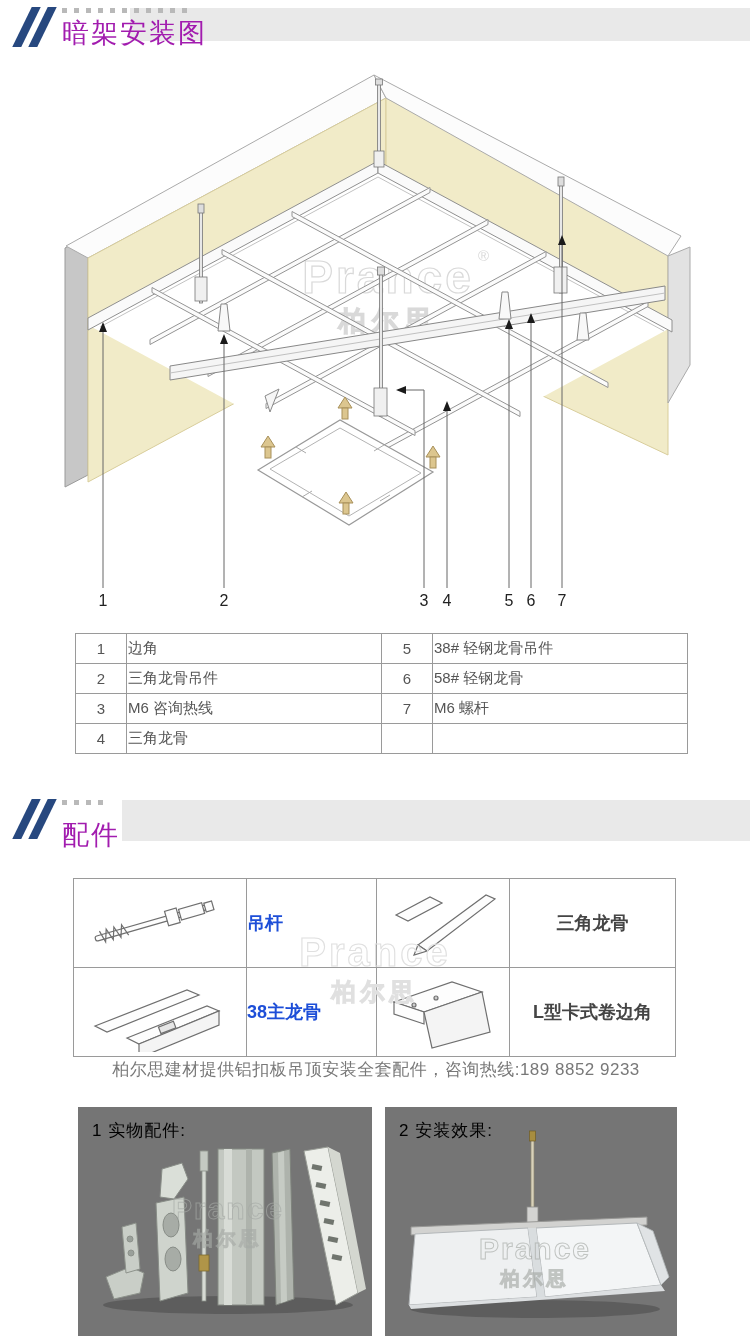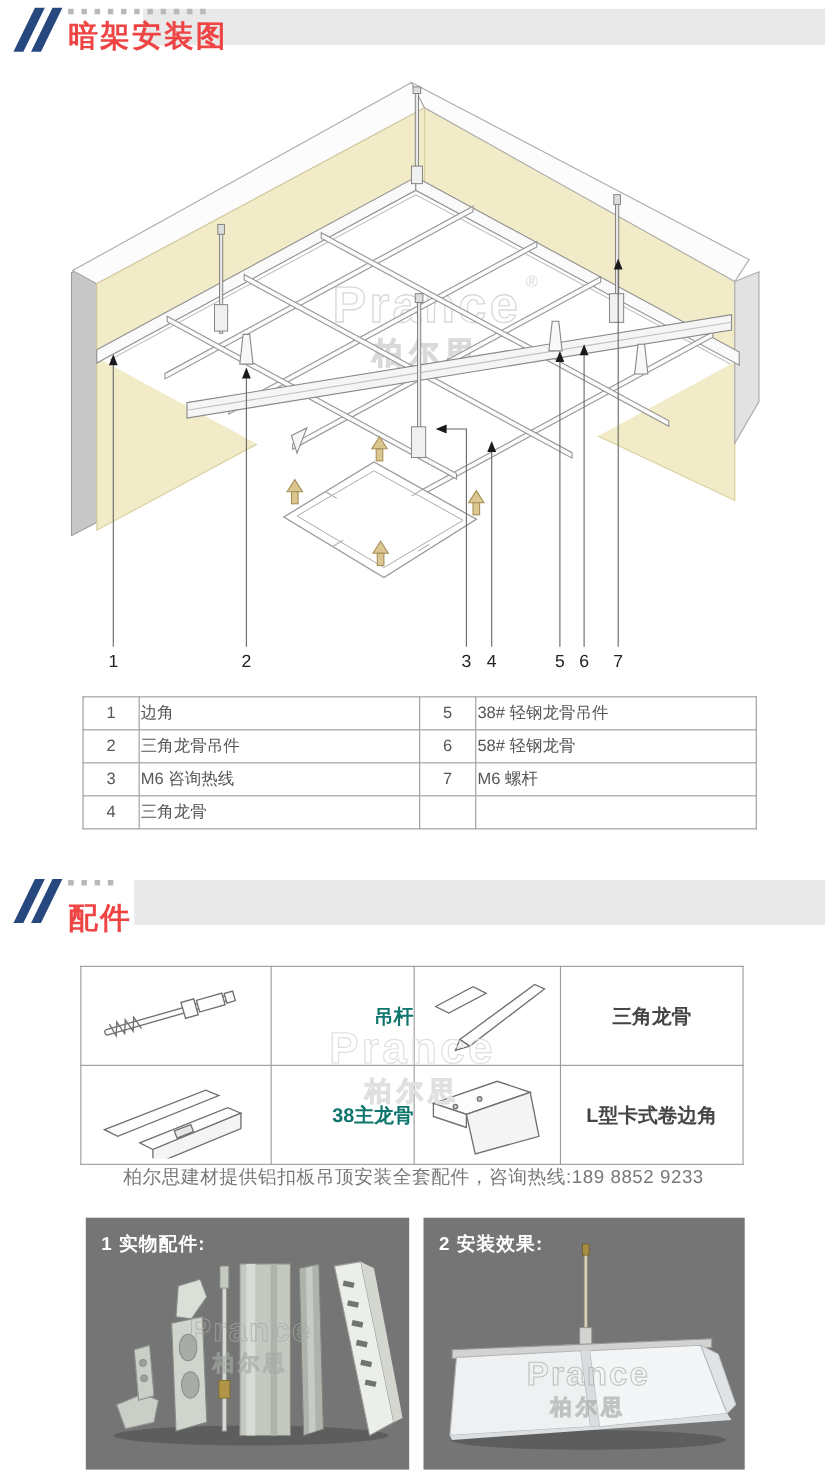--- a/index.html
+++ b/index.html
@@ -5,50 +5,50 @@
   html,body{margin:0;padding:0}
   body{
     width:750px;height:1344px;background:#ffffff;position:relative;
     font-family:"Liberation Sans",sans-serif;overflow:hidden;
   }
   
   .slash{position:absolute;width:9px;height:40px;background:#27487f;transform:skewX(-26deg)}
   .graybar{position:absolute;background:#e9e9e9}
   .dots{position:absolute;display:flex;gap:7px}
   .dot{width:5px;height:5px;background:#b9b9b9}
-  .sec-title{position:absolute;font-size:27px;font-weight:bold;color:#ef4444;letter-spacing:2px;white-space:nowrap}
+  .sec-title{position:absolute;font-size:27px;font-weight:normal;color:#a21caf;letter-spacing:2px;white-space:nowrap}
 
   
   .diagram{position:absolute;left:0;top:55px;width:750px;height:555px}
   .wm-stroke{fill:none;stroke:#d9d9d9;stroke-width:1.2px}
 
   
   table.parts{position:absolute;left:75px;top:633px;border-collapse:collapse;table-layout:fixed}
   table.parts td{border:1px solid #9a9a9a;height:27px;font-size:15px;color:#555;overflow:hidden;white-space:nowrap}
   table.parts td.num{width:48px;text-align:center}
   table.parts td.lbl{width:252px;}
 
   
   table.acc{position:absolute;left:73px;top:878px;border-collapse:collapse;table-layout:fixed}
   table.acc td{border:1px solid #9a9a9a;height:85px;padding:0;overflow:hidden}
   td.acc-img{width:172px;text-align:center;vertical-align:middle}
   td.acc-img2{width:132px;text-align:center;vertical-align:middle}
-  td.acc-lbl{width:129px;text-align:right;font-size:18px;font-weight:bold;color:#0f766e}
+  td.acc-lbl{width:129px;text-align:left;font-size:18px;font-weight:bold;color:#1d4ed8}
   td.acc-lbl2{width:165px;text-align:center;font-size:18px;font-weight:bold;color:#454545}
   .acc-wm{position:absolute;left:73px;top:878px;width:598px;height:172px;pointer-events:none}
   .acc-wm text{fill:none;stroke:#e0e0e0;stroke-width:1.1px}
 
   .hotline{position:absolute;left:73px;top:1058px;width:606px;text-align:center;
     font-size:17px;color:#787878;letter-spacing:0.5px;white-space:nowrap}
 
   
   .photo{position:absolute;top:1107px;height:229px;background:#757575}
   .photo.left{left:78px;width:294px}
   .photo.right{left:385px;width:292px}
-  .photo-label{position:absolute;left:14px;top:12px;color:#ffffff;font-weight:bold;
+  .photo-label{position:absolute;left:14px;top:12px;color:#000000;font-weight:normal;
     font-size:17px;letter-spacing:1px;white-space:nowrap}
   .photo svg{position:absolute;left:0;top:0}
   .pwm{fill:none;stroke:#a6aaa6;stroke-width:1px;opacity:.65}
 </style>
 </head>
 <body>
 
 <div>
   <div class="graybar" style="left:130px;top:8px;width:620px;height:33px"></div>
   <div class="slash" style="left:22px;top:7px"></div>

